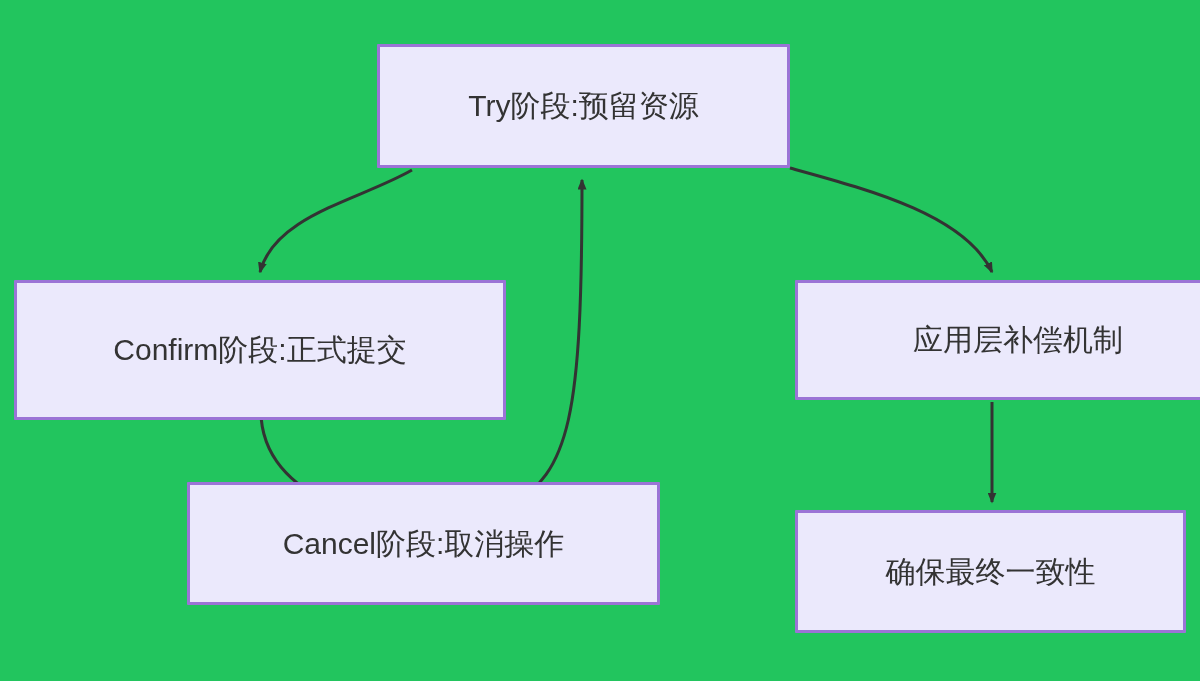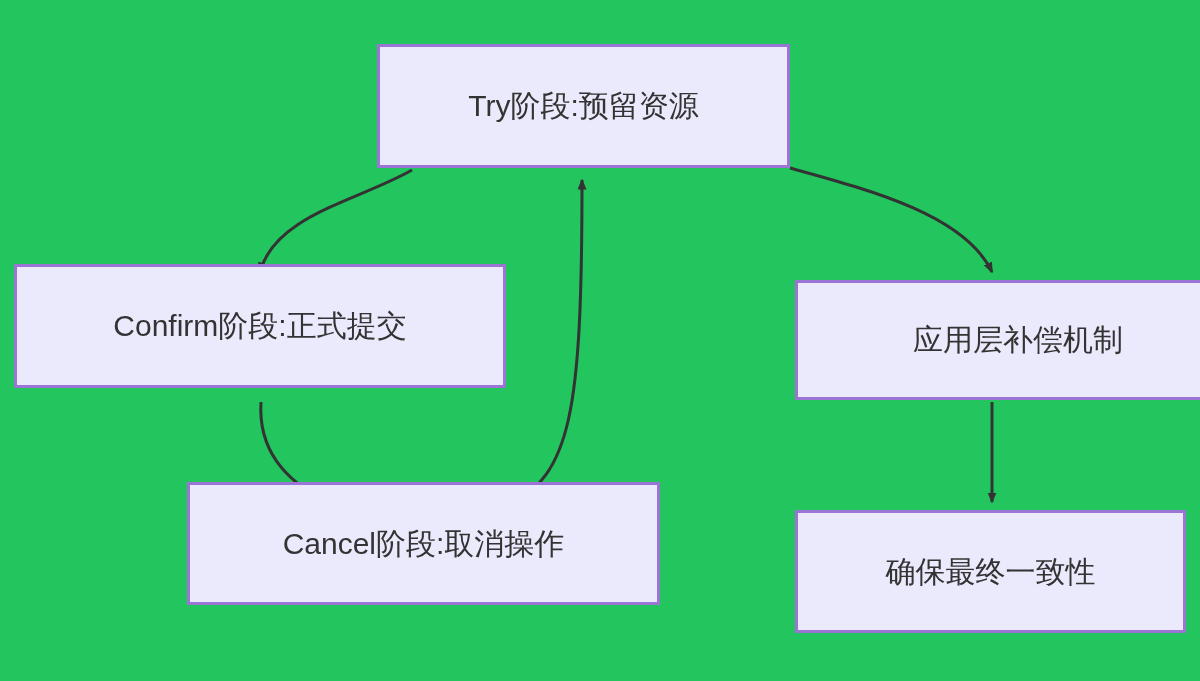--- a/index.html
+++ b/index.html
@@ -72,21 +72,21 @@
     </g>
     <g>
       <path class="edge-path" fill="none" stroke="#333333" stroke-width="3" marker-end="url(#arrowhead)" d="M 992 402 L 992 502"></path>
     </g>
   </svg>
 
   <div class="node" style="left: 377px; top: 44px; width: 413px; height: 124px; background: rgb(235, 233, 252); border-color: rgb(155, 116, 214); color: rgb(51, 51, 51);">
     <span class="node-label">Try阶段:预留资源</span>
   </div>
 
-  <div class="node" style="left: 14px; top: 264px; width: 492px; height: 124px; background: rgb(235, 233, 252); border-color: rgb(155, 116, 214); color: rgb(51, 51, 51);">
+  <div class="node" style="left: 14px; top: 280px; width: 492px; height: 140px; background: rgb(235, 233, 252); border-color: rgb(155, 116, 214); color: rgb(51, 51, 51);">
     <span class="node-label">Confirm阶段:正式提交</span>
   </div>
 
   <div class="node" style="left: 795px; top: 280px; width: 446px; height: 120px; background: rgb(235, 233, 252); border-color: rgb(155, 116, 214); color: rgb(51, 51, 51);">
     <span class="node-label">应用层补偿机制</span>
   </div>
 
   <div class="node" style="left: 187px; top: 482px; width: 473px; height: 123px; background: rgb(235, 233, 252); border-color: rgb(155, 116, 214); color: rgb(51, 51, 51);">
     <span class="node-label">Cancel阶段:取消操作</span>
   </div>

